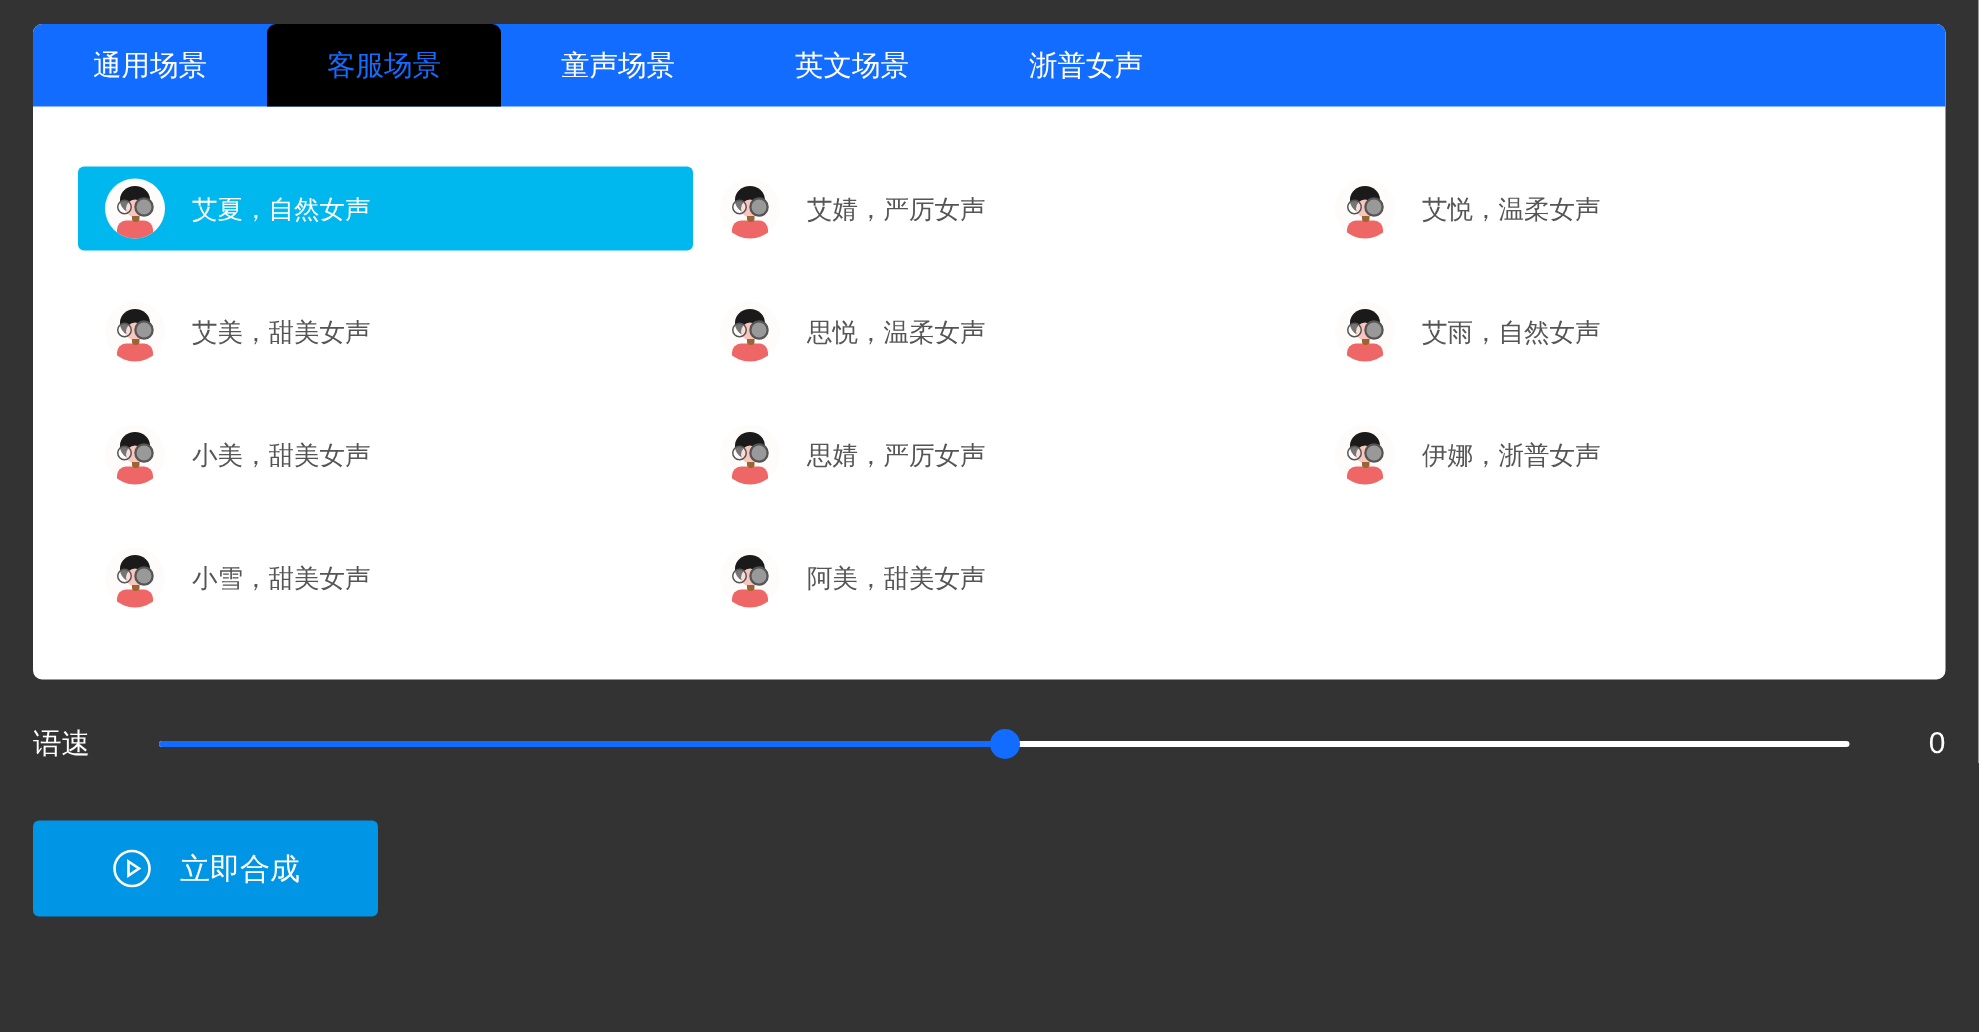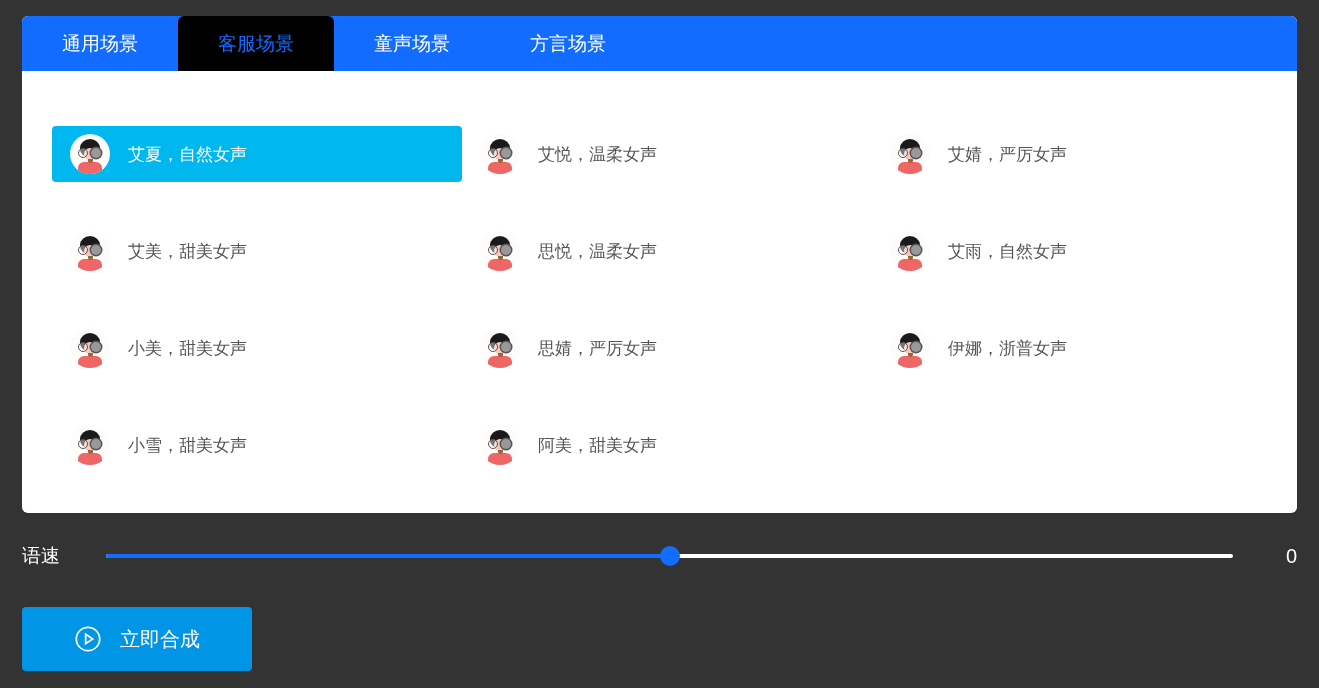--- a/index.html
+++ b/index.html
@@ -42,21 +42,20 @@
       row-gap: 26px;
     }
     .voice-item {
       display: flex;
       align-items: center;
       border-radius: 4px;
       padding: 8px 18px;
       cursor: pointer;
       width: 410px;
       height: 56px;
-      margin-top: 15px;
     }
     .voice-item.selected {
       background: #00b7ee;
       color: #fff;
     }
     .voice-item .avatar {
       width: 40px;
       height: 40px;
       border-radius: 50%;
       margin-right: 18px;
@@ -173,48 +172,51 @@
     <div class="tab">
         <span>通用场景</span>
       </div>
     <div class="tab active">
         <span>客服场景</span>
       </div>
     <div class="tab">
         <span>童声场景</span>
       </div>
     <div class="tab">
-        <span>方言场景</span>
+        <span>英文场景</span>
+      </div>
+    <div class="tab">
+        <span>浙普女声</span>
       </div>
   </div>
 
   <div class="voice-grid">
     <div class="voice-item selected">
       <div class="avatar">
           <span class="glasses"></span>
           <span class="body"></span>
           <span class="mouth"></span>
         </div>
       <span class="voice-label">艾夏，自然女声</span>
     </div>
     <div class="voice-item">
       <div class="avatar">
           <span class="glasses"></span>
           <span class="body"></span>
           <span class="mouth"></span>
         </div>
+      <span class="voice-label">艾婧，严厉女声</span>
+    </div>
+    <div class="voice-item">
+      <div class="avatar">
+          <span class="glasses"></span>
+          <span class="body"></span>
+          <span class="mouth"></span>
+        </div>
       <span class="voice-label">艾悦，温柔女声</span>
-    </div>
-    <div class="voice-item">
-      <div class="avatar">
-          <span class="glasses"></span>
-          <span class="body"></span>
-          <span class="mouth"></span>
-        </div>
-      <span class="voice-label">艾婧，严厉女声</span>
     </div>
     <div class="voice-item">
       <div class="avatar">
           <span class="glasses"></span>
           <span class="body"></span>
           <span class="mouth"></span>
         </div>
       <span class="voice-label">艾美，甜美女声</span>
     </div>
     <div class="voice-item">

